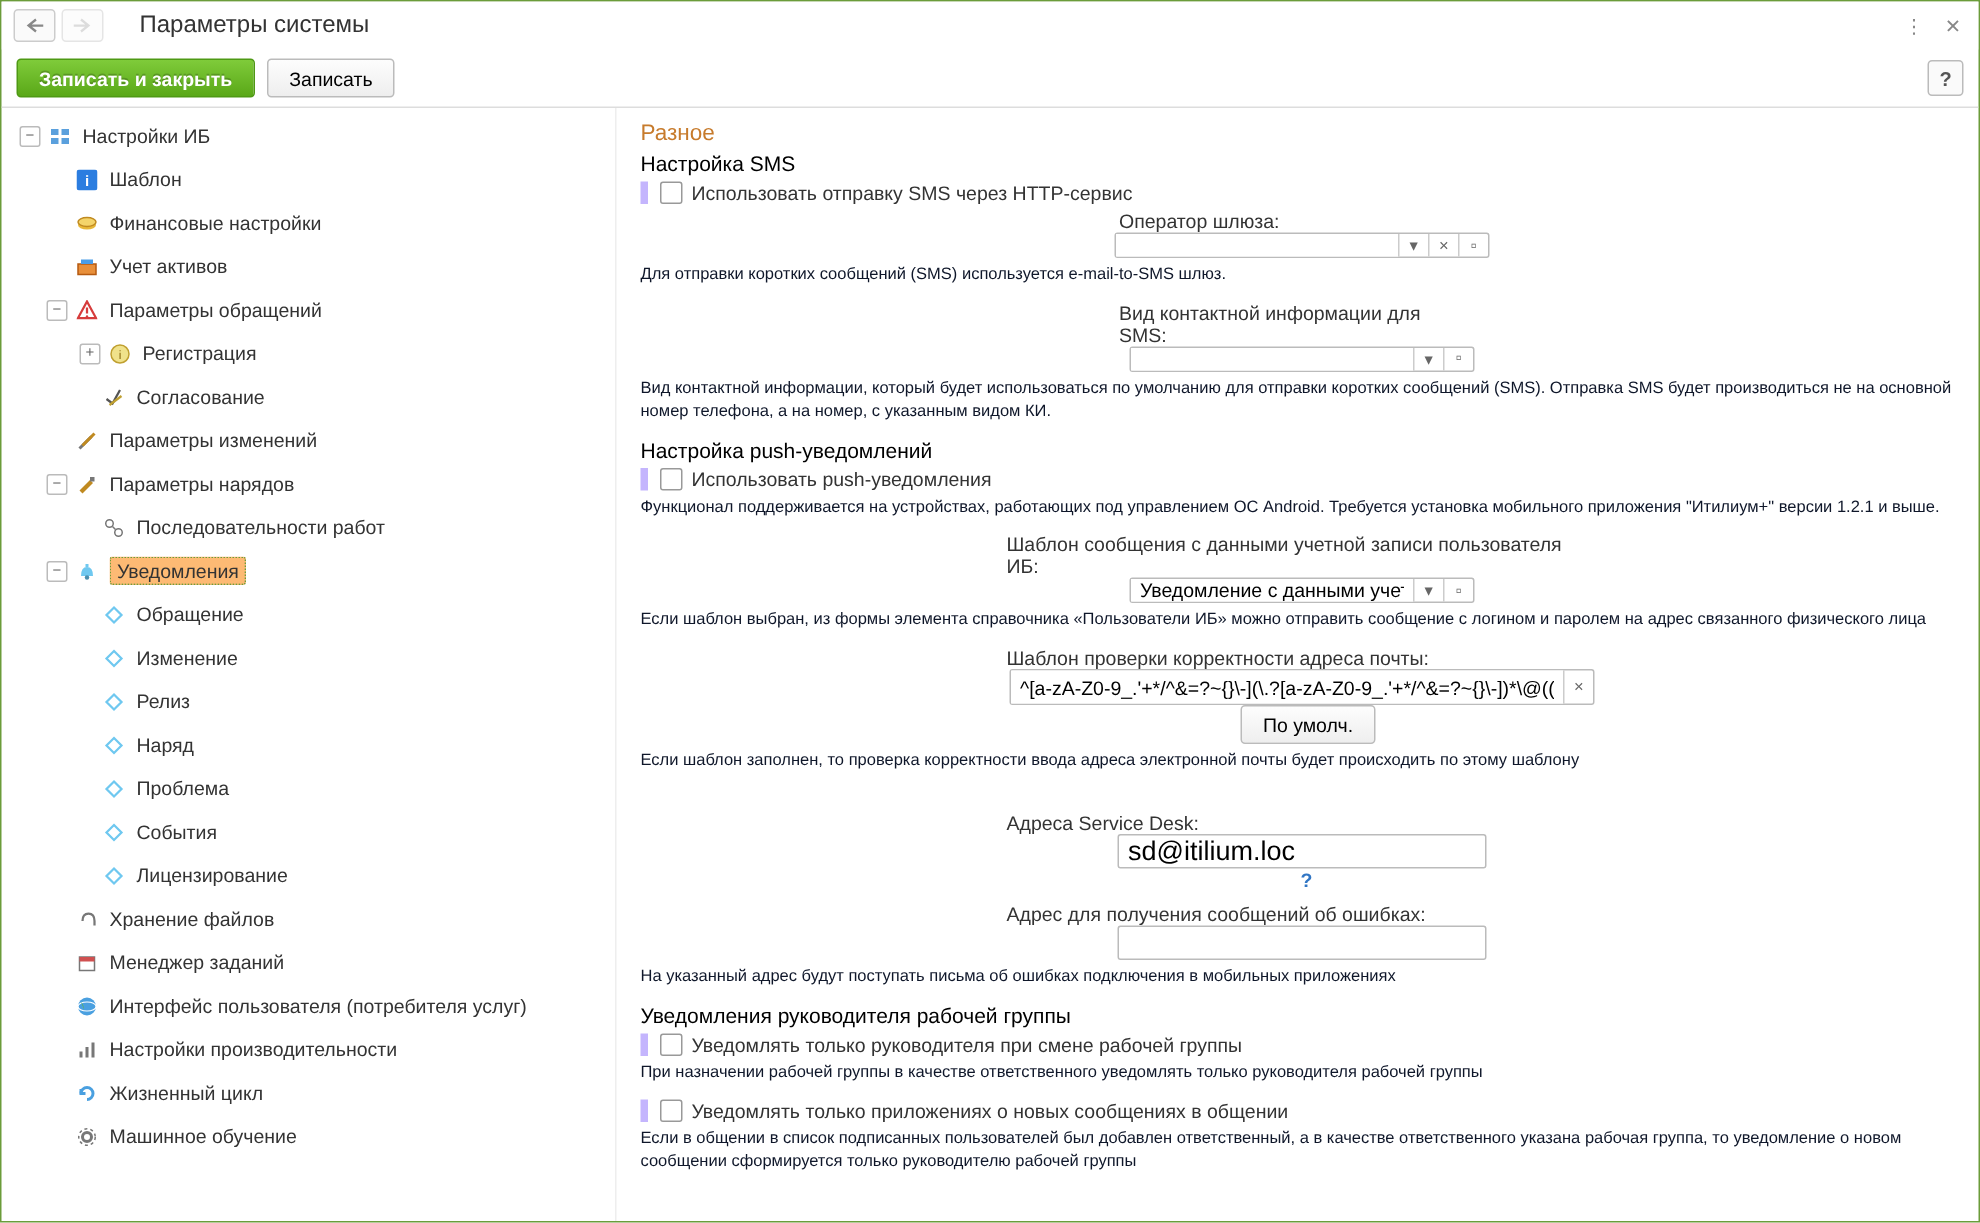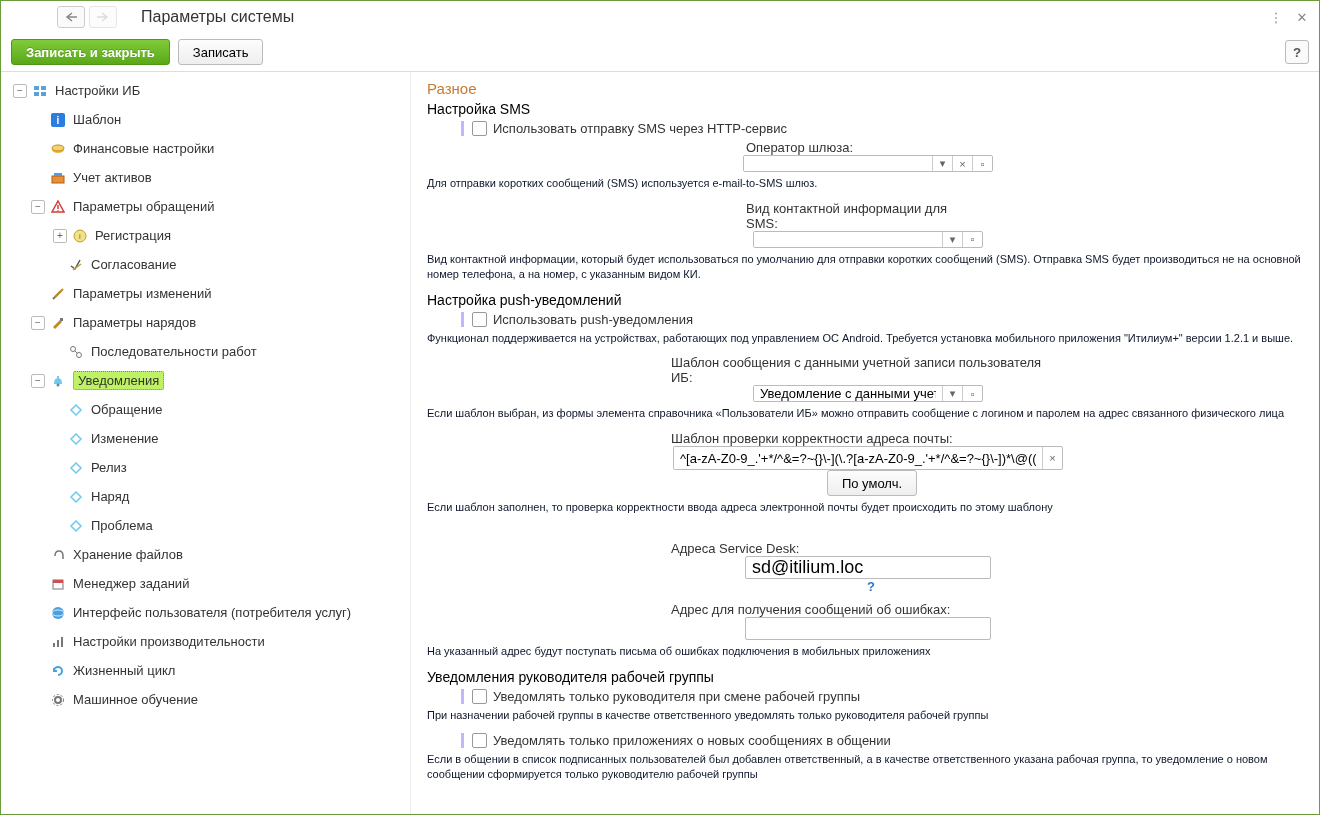--- a/index.html
+++ b/index.html
@@ -13,21 +13,20 @@
   height: 815px;
   overflow: hidden;
   position: relative;
 }
 .titlebar {
   display: flex;
   align-items: center;
   height: 32px;
   padding: 0 8px;
   background: #fff;
-  margin-left: 48px;
 }
 .nav-btn {
   width: 28px; height: 22px;
   background: #fafafa;
   border: 1px solid #ccc;
   border-radius: 3px;
   margin-right: 4px;
   display: flex; align-items: center; justify-content: center;
   color: #888;
 }
@@ -76,21 +75,21 @@
   border-right: 1px solid #eee;
 }
 .tree-row {
   display: flex;
   align-items: center;
   height: 29px;
   padding-left: 4px;
   cursor: pointer;
 }
 .tree-row.selected .label-box {
-  background: #bef264;
+  background: #fdba74;
   border: 1px dotted #6b9c3a;
   padding: 1px 4px;
   border-radius: 2px;
 }
 .expand {
   width: 14px; height: 14px; border:1px solid #bbb;
   border-radius:2px; font-size:10px; line-height:12px;
   text-align:center;
   color:#666;
   margin-right: 4px;
@@ -110,21 +109,21 @@
 .h-misc { color: #c77b2c; font-size: 15px; margin-top: 2px; margin-bottom: 2px; }
 .field-row { display:flex; align-items:center; margin: 4px 0 2px 0; flex-direction: column;}
 .field-label { flex: 0 0 auto; margin-right: 10px;}
 .hint { color: #0f172a; font-size: 11px; margin: 4px 0 10px 0; line-height:1.35;}
 .check-row { display:flex; align-items:center; gap:6px; margin:4px 0;}
 .check-row .box { width:15px; height:15px; border:1px solid #999; border-radius:2px; background:#fff;}
 .input-combo { display:flex; border:1px solid #bbb; height:24px; border-radius:2px;}
 .input-combo input { flex:1; border:none; padding:0 6px; font-size:13px; outline:none;}
 .input-combo .seg { width:20px; border-left:1px solid #ccc; display:flex; align-items:center; justify-content:center; font-size:11px; color:#666; cursor:pointer;}
 .plain-input { height:24px; border:1px solid #bbb; border-radius:2px; padding:0 6px; font-size:18px;}
-.bar-left { border-left:3px solid #c4b5fd; padding-left:8px;margin-left:34px;}
+.bar-left { border-left:5px solid #c4b5fd; padding-left:8px;}
 .link-help { color:#3176c4; cursor:pointer; margin-left:6px; font-weight:bold;}
 </style>
 </head>
 <body>
 
 <div class="titlebar">
   <div class="nav-btn">
     <svg width="12" height="10" viewBox="0 0 12 10">
         <path d="M7 1 L2 5 L7 9 M2 5 H12" stroke="#888" fill="none" stroke-width="1.5"></path>
       </svg>
@@ -291,20 +290,36 @@
         <span>Наряд</span>
       </div>
     <div class="tree-row lv2">
         <span class="ico">
           <svg width="14" height="14">
             <path d="M7 2 L12 7 L7 12 L2 7 Z" fill="none" stroke="#6fc8f0" stroke-width="1.5"></path>
           </svg>
         </span>
         <span>Проблема</span>
       </div>
+    <div class="tree-row lv2">
+        <span class="ico">
+          <svg width="14" height="14">
+            <path d="M7 2 L12 7 L7 12 L2 7 Z" fill="none" stroke="#6fc8f0" stroke-width="1.5"></path>
+          </svg>
+        </span>
+        <span>События</span>
+      </div>
+    <div class="tree-row lv2">
+        <span class="ico">
+          <svg width="14" height="14">
+            <path d="M7 2 L12 7 L7 12 L2 7 Z" fill="none" stroke="#6fc8f0" stroke-width="1.5"></path>
+          </svg>
+        </span>
+        <span>Лицензирование</span>
+      </div>
     <div class="tree-row lv1">
         <span class="ico">
           <svg width="14" height="14">
             <path d="M4 8 Q4 3 8 3 Q12 3 12 8 L12 11" fill="none" stroke="#777" stroke-width="1.5"></path>
           </svg>
         </span>
         <span>Хранение файлов</span>
       </div>
     <div class="tree-row lv1">
         <span class="ico">

